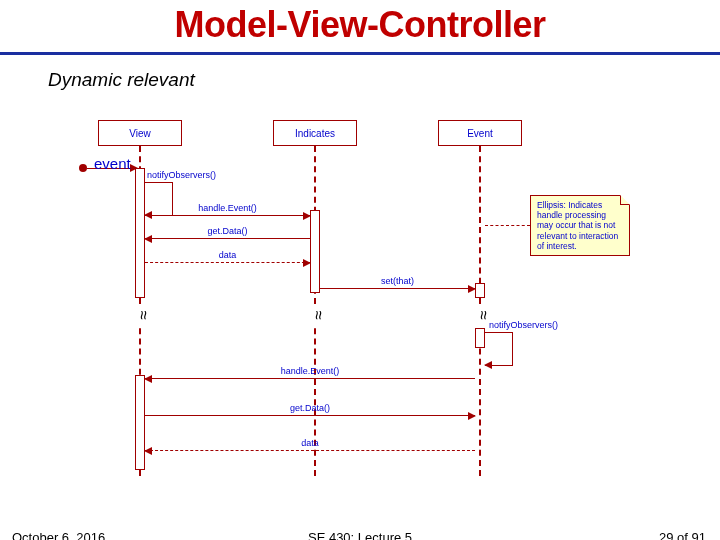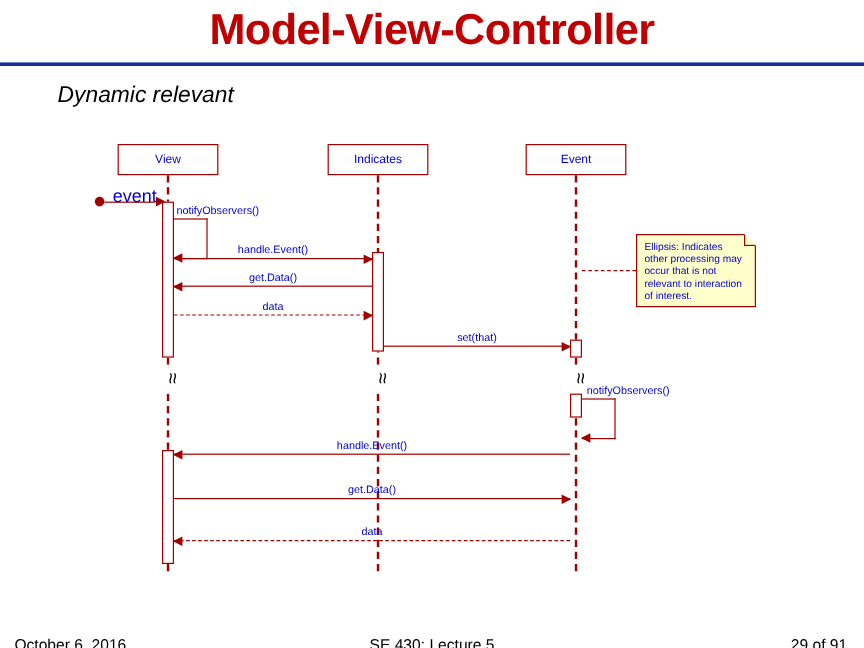--- a/index.html
+++ b/index.html
@@ -118,21 +118,21 @@
     </div>
 
     <div class="arrow dashed" style="left:65px; top:330px; width:330px;">
       <span class="lbl">data</span>
       <div class="hd l"></div>
     </div>
 
     <div class="noteline" style="left:405px; top:105px; width:45px;"></div>
     <div class="note" style="left:450px; top:75px;">
       <div class="corner"></div><div class="fold"></div>
-      <span>Ellipsis: Indicates other processing may occur that is not relevant to interaction of interest.</span>
+      <span>Ellipsis: Indicates handle processing may occur that is not relevant to interaction of interest.</span>
     </div>
 
   </div>
 
   <div class="footer">
     <span class="f-left">October 6, 2016</span>
     <span class="f-mid">SE 430: Lecture 5</span>
     <span class="f-right">29 of 91</span>
   </div>
 </div>

